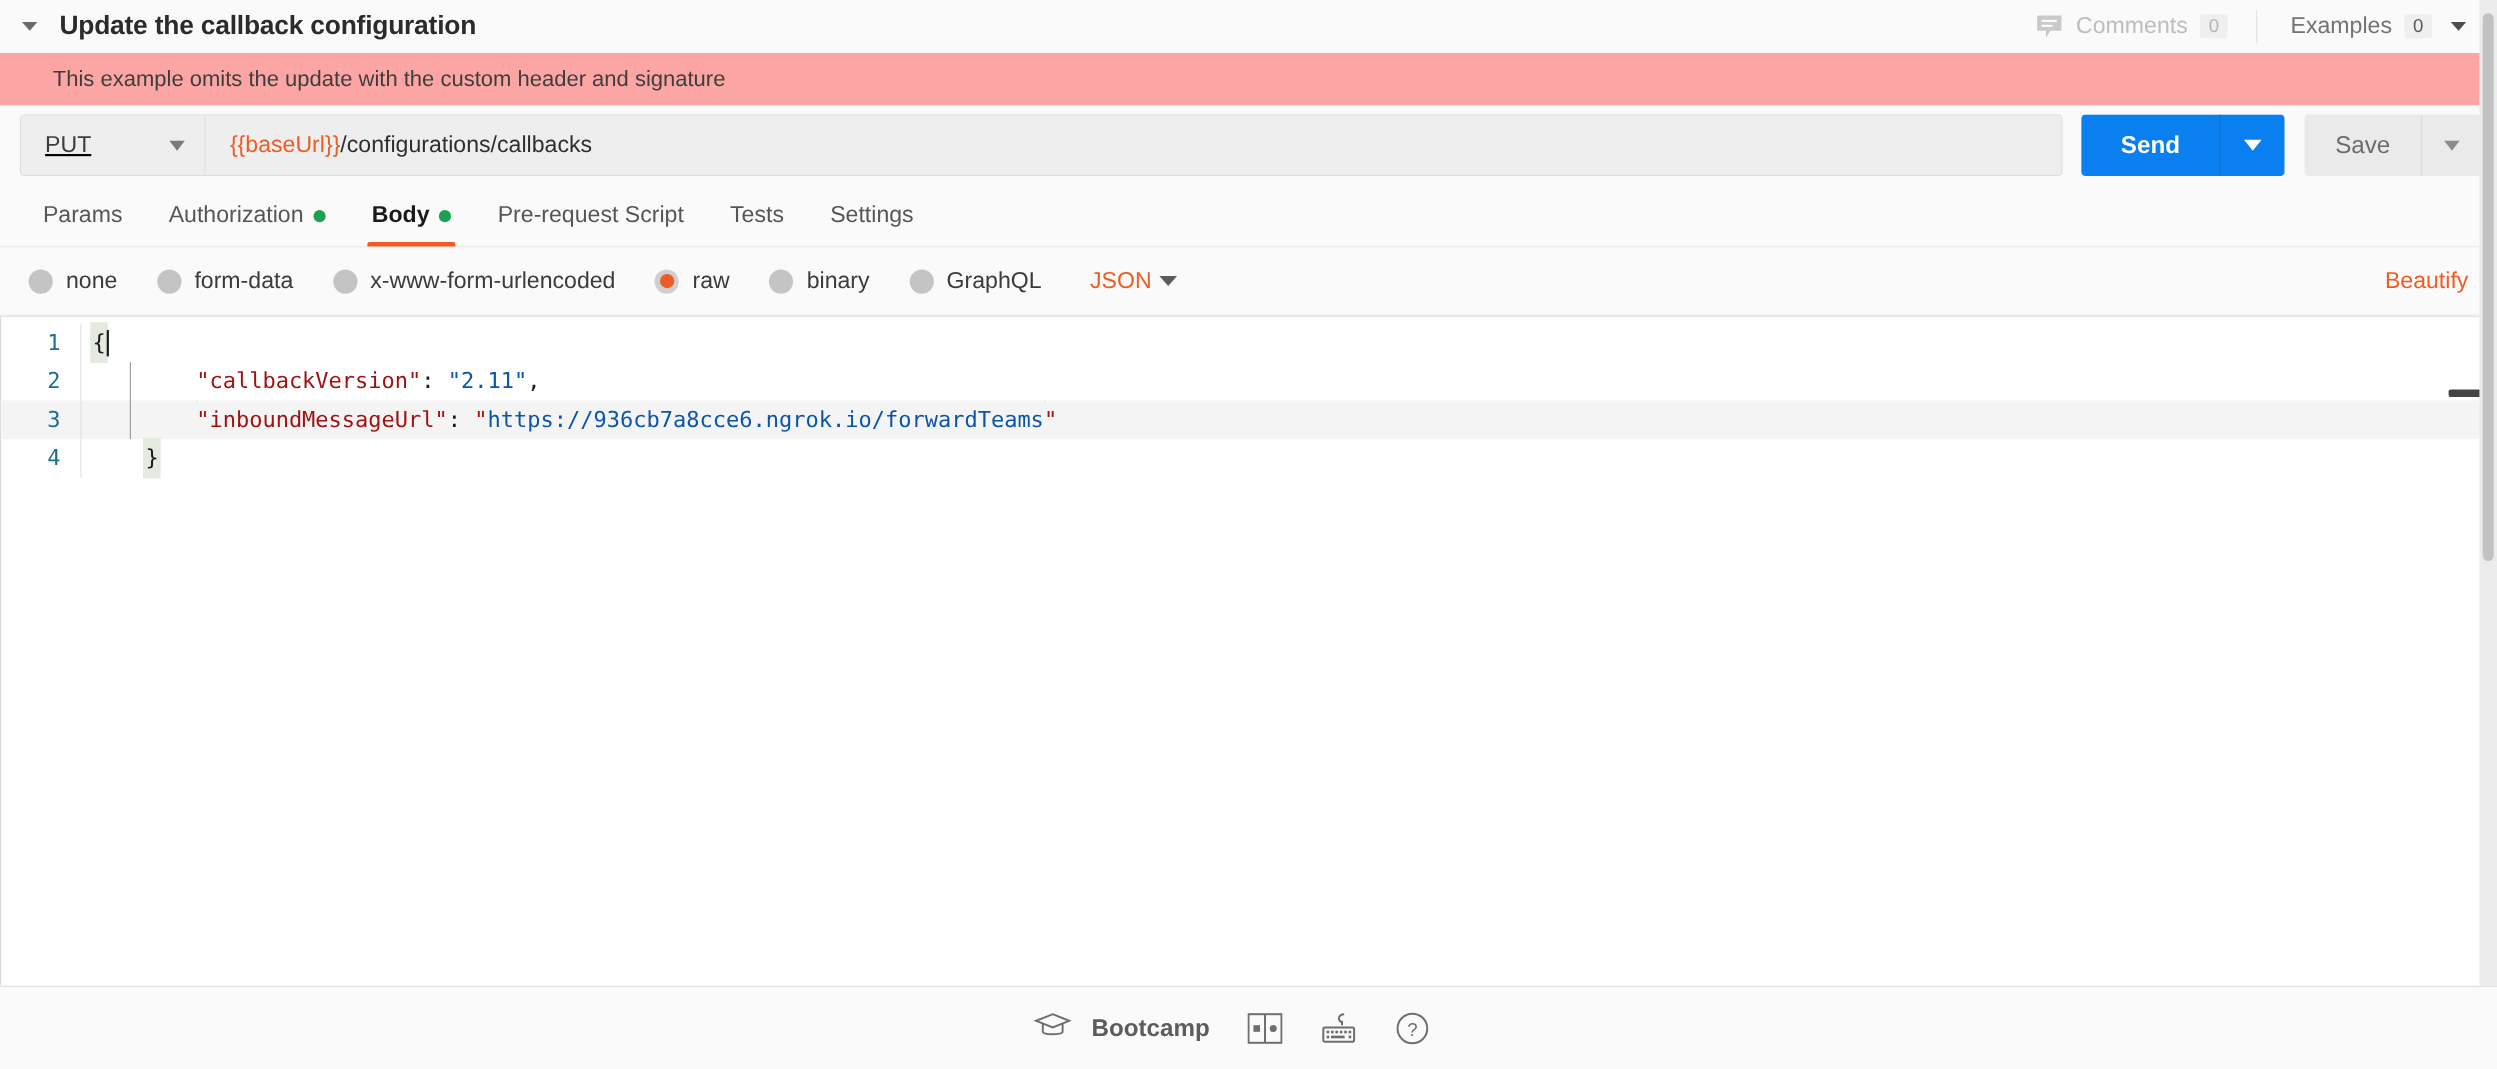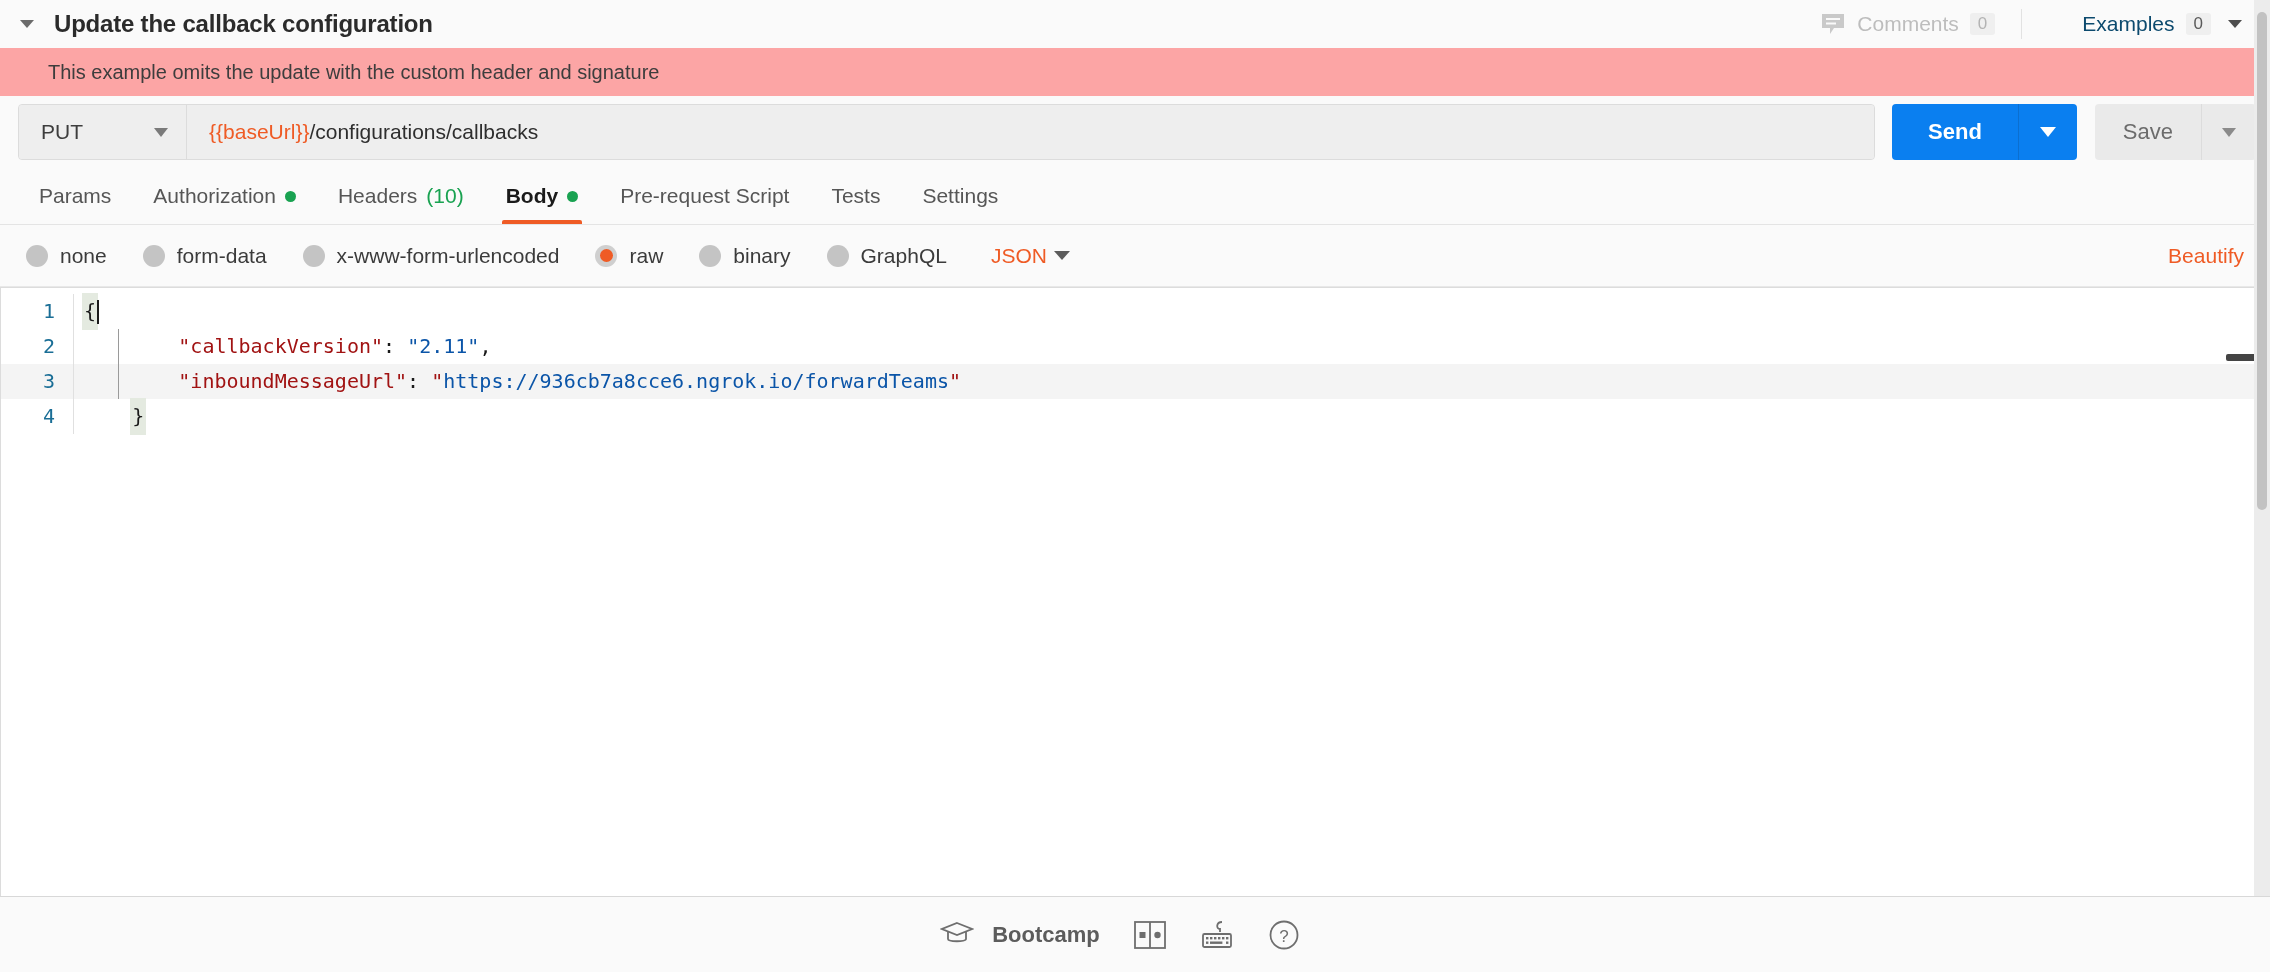--- a/index.html
+++ b/index.html
@@ -77,23 +77,22 @@
     background: #e2e2e2;
     margin: 0 8px;
   }
   .examples-btn {
     display: flex; align-items: center; gap: 11px;
     padding: 0 14px 0 22px;
     cursor: pointer;
   }
   .examples-label {
     font-size: 21px;
-    color: #0c4a6e;
+    color: #737373;
     white-space: nowrap;
-    margin-left: 30px;
   }
   .examples-count {
     background: #efefef;
     color: #5a5a5a;
     font-size: 17px;
     border-radius: 3px;
     padding: 2px 8px 3px 8px;
     line-height: 1;
     text-align: center;
   }
@@ -135,20 +134,21 @@
     overflow: hidden;
   }
   .method-select {
     width: 168px;
     display: flex; align-items: center;
     justify-content: space-between;
     padding: 0 18px 0 22px;
     background: #eeeeee;
     border-right: 1px solid #dcdcdc;
     cursor: pointer;
+    text-decoration: underline;
   }
   .method-label {
     font-size: 21px;
     color: #3d3d3d;
   }
   .method-caret {
     width: 0; height: 0;
     border-left: 7px solid transparent;
     border-right: 7px solid transparent;
     border-top: 9px solid #7a7a7a;
@@ -513,24 +513,20 @@
     </div>
   </div>
 
   <div class="tabs-row">
     <div class="tab">
       <span>Params</span>
     </div>
     <div class="tab">
       <span>Authorization</span>
       <span class="green-dot"></span>
-    </div>
-    <div class="tab">
-      <span>Headers</span>
-      <span class="tab-count">(10)</span>
     </div>
     <div class="tab active">
       <span>Body</span>
       <span class="green-dot"></span>
     </div>
     <div class="tab">
       <span>Pre-request Script</span>
     </div>
     <div class="tab">
       <span>Tests</span>

